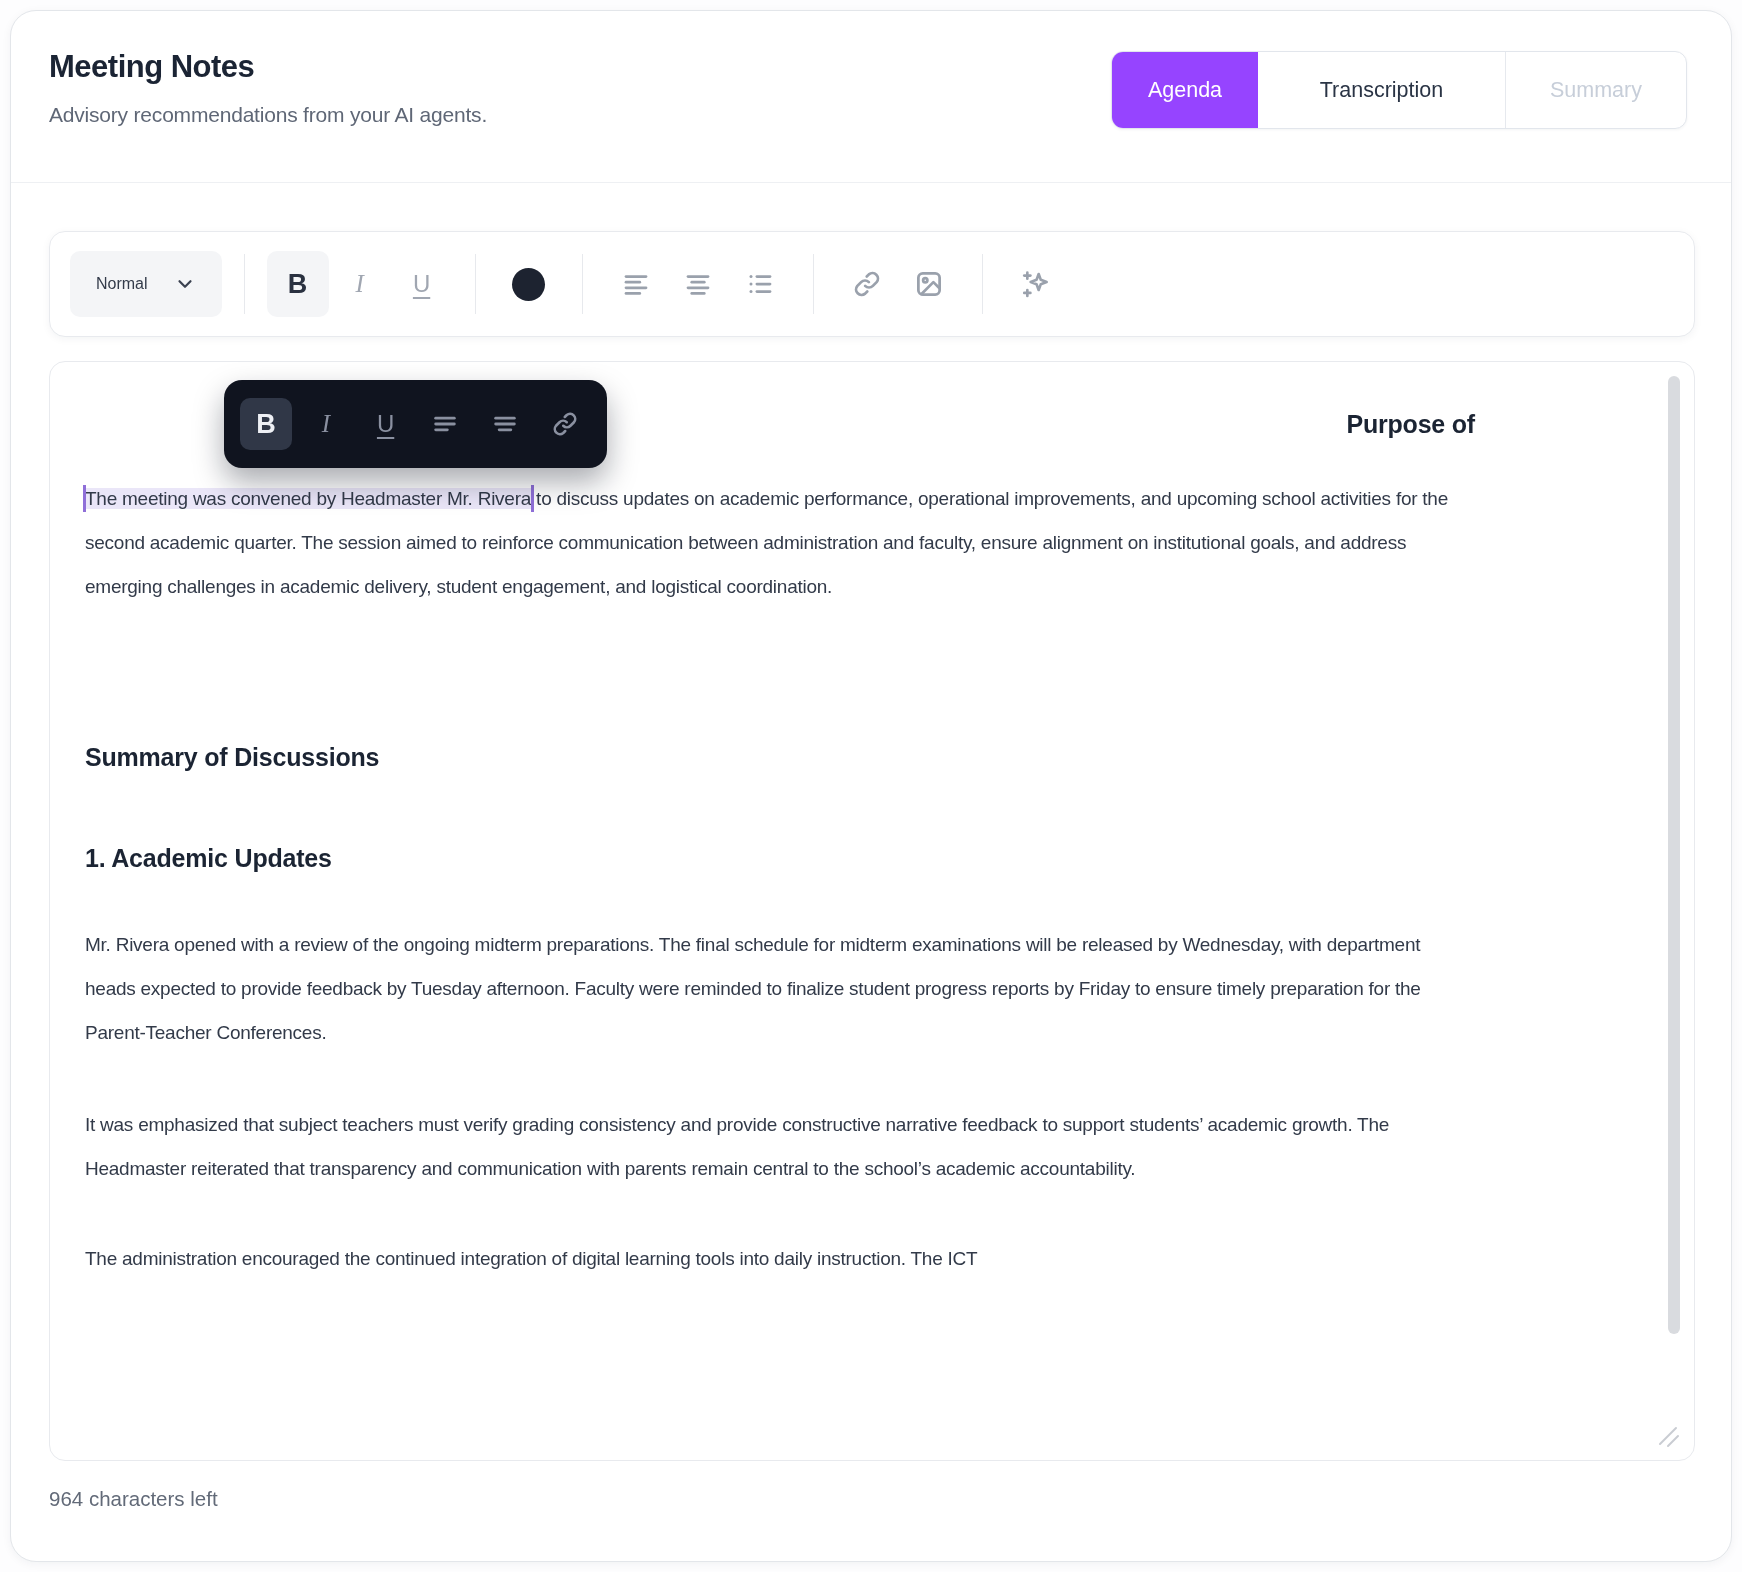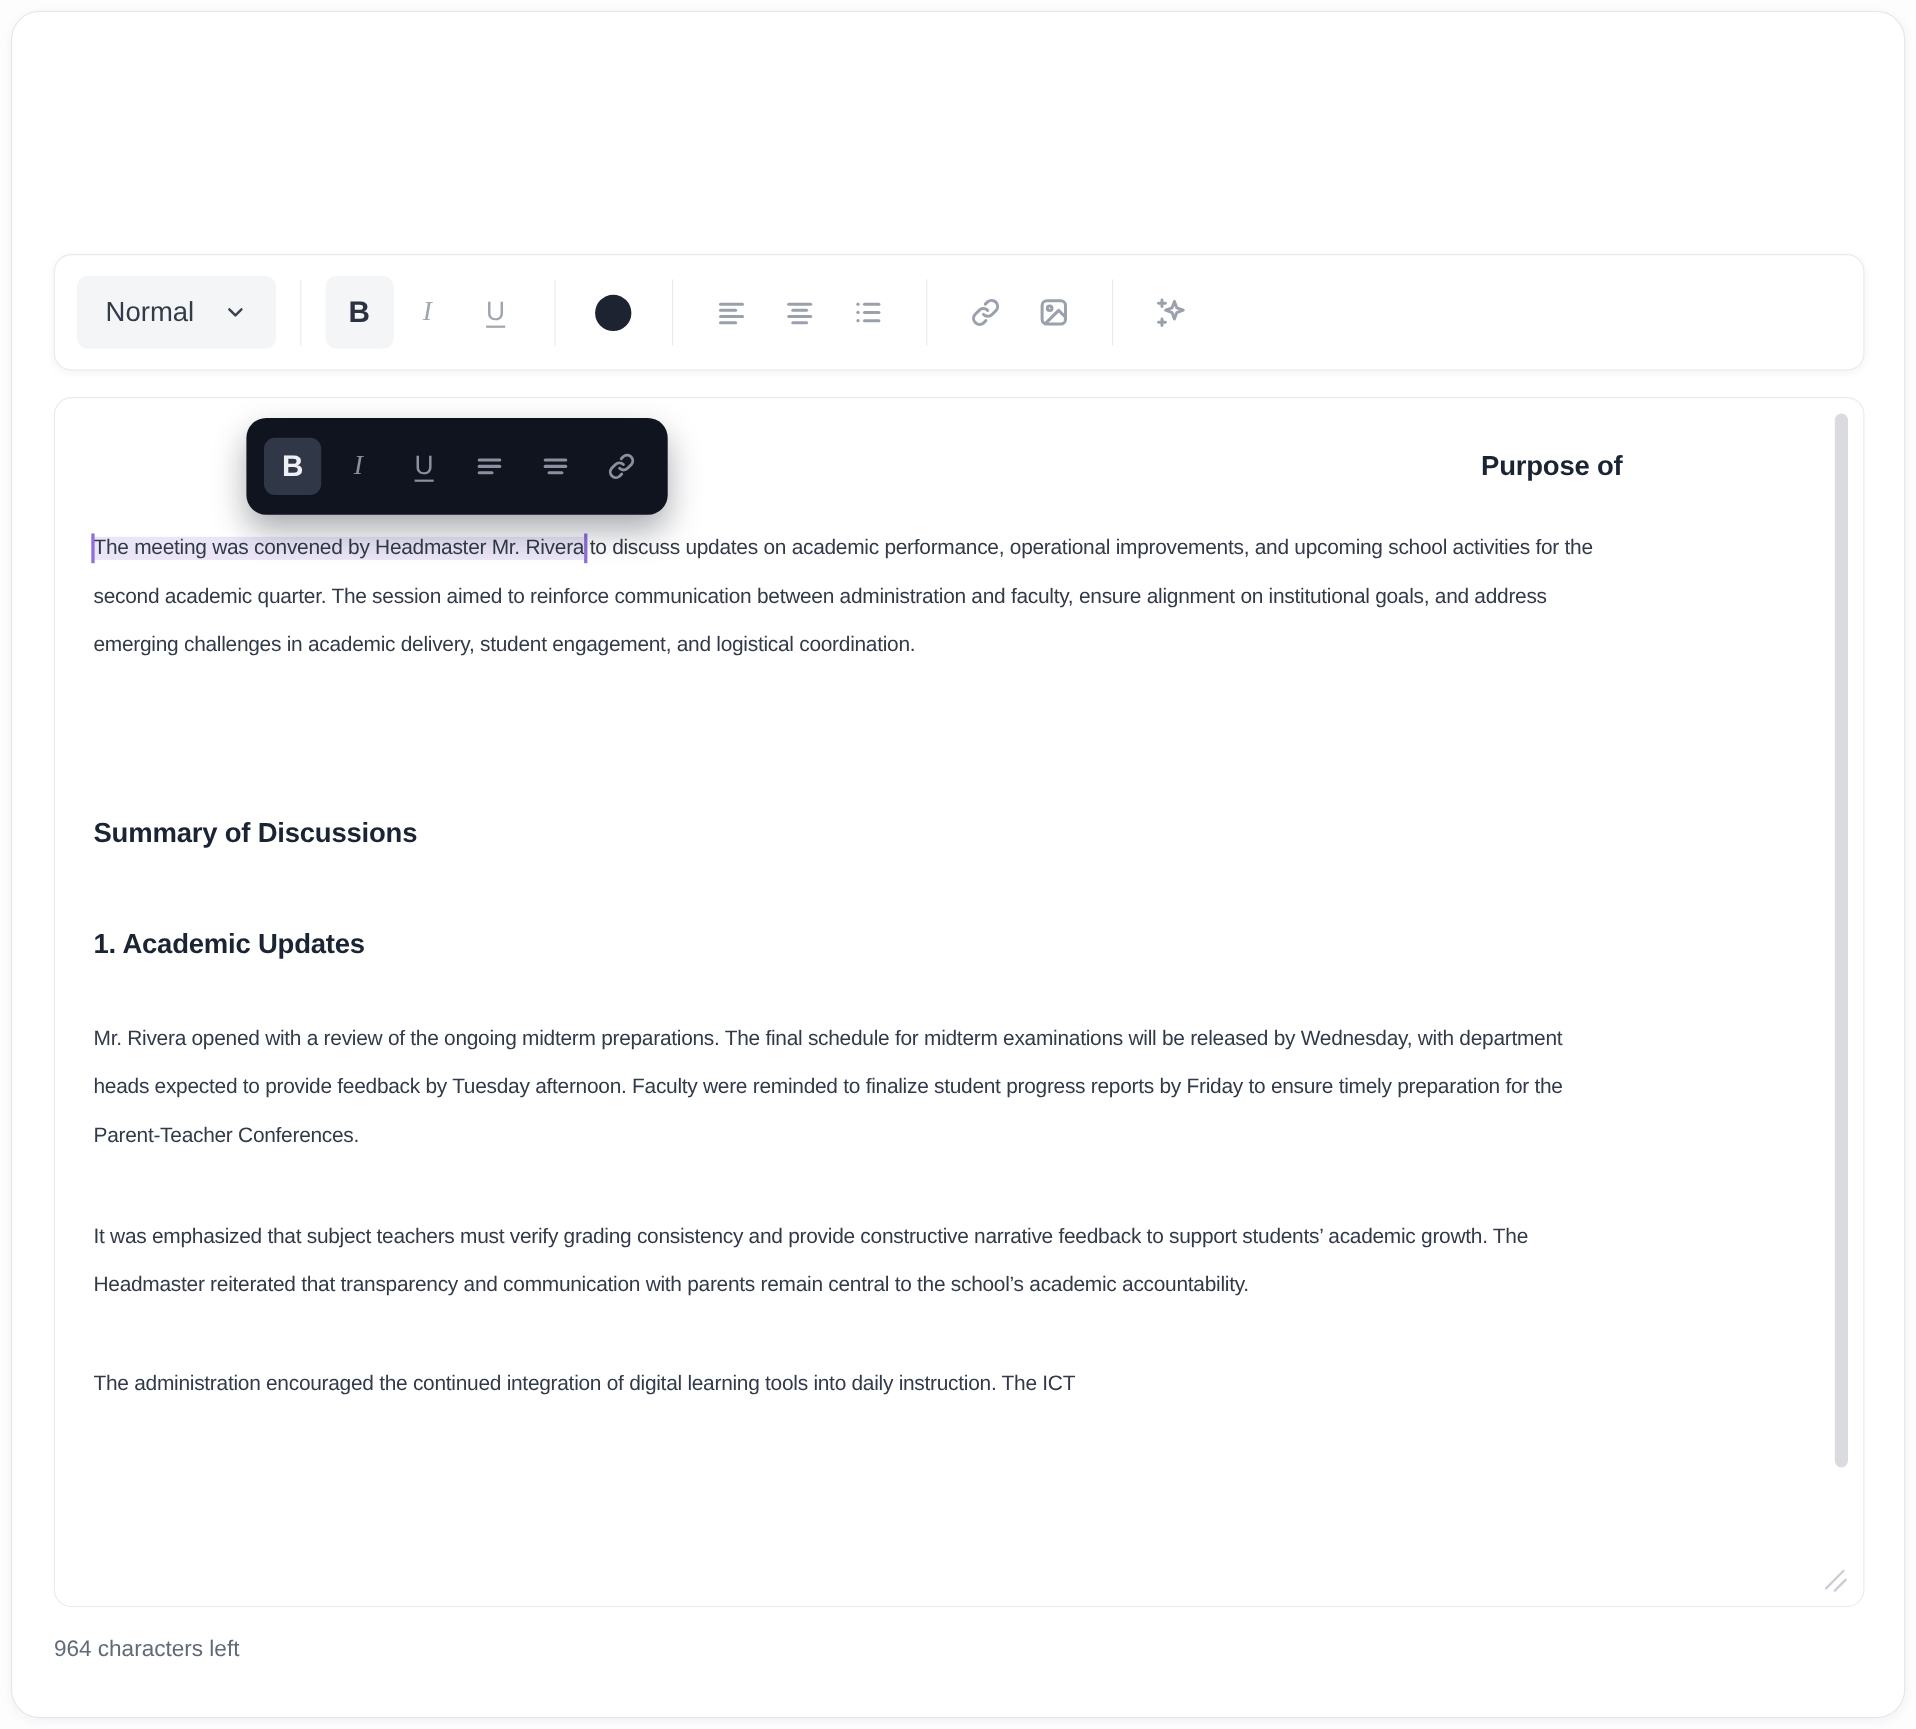--- a/index.html
+++ b/index.html
@@ -24,21 +24,21 @@
   .tab.disabled { color:#c7ced9; width:180px; }
   
   .toolbar {
     position:absolute; left:38px; top:220px; width:1646px; height:106px;
     border:1px solid #e8eaee; border-radius:16px; background:#fff;
     box-shadow:0 2px 8px rgba(20,30,50,0.05);
     display:flex; align-items:center; padding:0 20px;
   }
   .style-select {
     height:66px; padding:0 26px; background:#f4f5f7; border-radius:10px;
-    display:flex; align-items:center; gap:26px; font-size:25px; color:#333b4a; cursor:pointer;
+    display:flex; align-items:center; gap:26px; font-size:16px; color:#333b4a; cursor:pointer;
   }
   .tb-divider { width:1px; height:60px; background:#e7e9ed; margin:0 22px; flex:none; }
   .tb-btn {
     width:62px; height:66px; border-radius:10px; display:flex; align-items:center; justify-content:center;
     cursor:pointer; flex:none; color:#9aa1ac;
   }
   .tb-btn.lit { background:#f4f5f7; }
   .glyph-b { font-size:27px; font-weight:700; color:#2a3140; }
   .glyph-i { font-size:25px; font-style:italic; font-family:"Liberation Serif", serif; color:#a0a6b1; }
   .glyph-u { font-size:24px; text-decoration:underline; text-underline-offset:5px; color:#a0a6b1; }
@@ -81,20 +81,29 @@
   .scroll-thumb { position:absolute; right:14px; top:14px; width:12px; height:958px; border-radius:6px; background:#d9dbdf; }
   .resize-handle { position:absolute; right:10px; bottom:8px; }
   
   .char-count { position:absolute; left:38px; top:1476px; font-size:20.5px; color:#626a78; }
 </style>
 </head>
 <body>
 
 <div class="card">
 
+  <div class="header">
+    <div class="page-title">Meeting Notes</div>
+    <div class="page-subtitle">Advisory recommendations from your AI agents.</div>
+    <div class="tab-group">
+      <div class="tab active">Agenda</div>
+      <div class="tab normal">Transcription</div>
+      <div class="tab disabled">Summary</div>
+    </div>
+  </div>
 
   <div class="toolbar">
     <div class="style-select">
       <span>Normal</span>
       <svg width="22" height="22" viewBox="0 0 24 24" fill="none" stroke="#3a4150" stroke-width="2.4" stroke-linecap="round" stroke-linejoin="round">
           <polyline points="6 9 12 15 18 9"></polyline>
         </svg>
     </div>
     <div class="tb-divider"></div>
     <div class="tb-btn lit">

